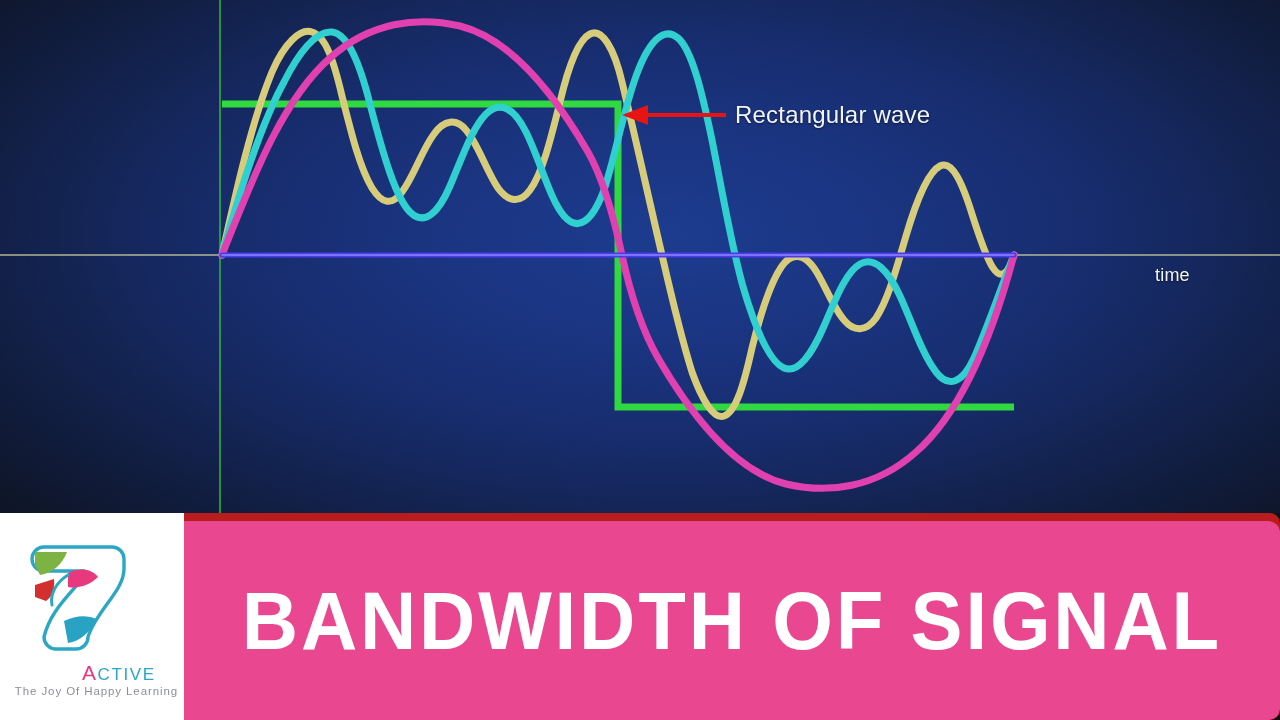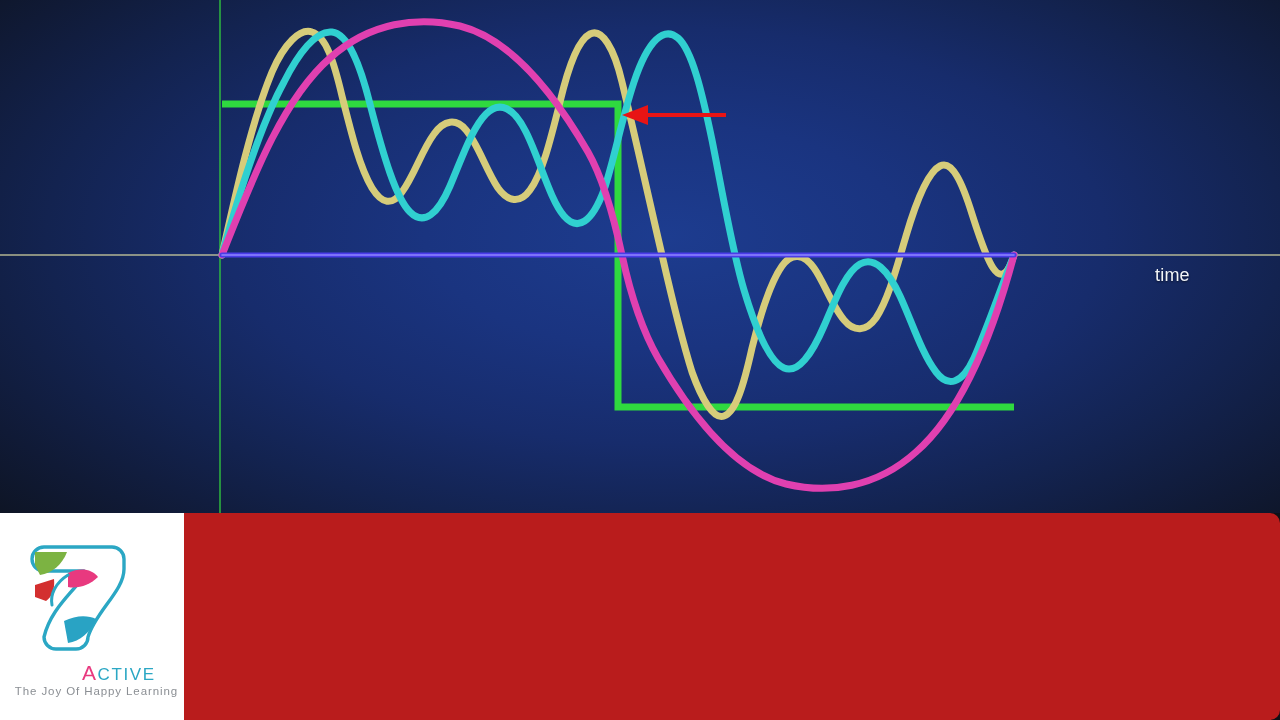--- a/index.html
+++ b/index.html
@@ -201,20 +201,21 @@
            C 828,494 876,488 916,452
            C 964,410 994,330 1014,255"></path>
 
       <line x1="222" y1="255" x2="1014" y2="255" stroke="#4a3ce8" stroke-width="5" stroke-linecap="round"></line>
       <line x1="222" y1="255" x2="1014" y2="255" stroke="#8f86ff" stroke-width="1.6" stroke-linecap="round"></line>
 
       <line x1="726" y1="115" x2="644" y2="115" stroke="#e81414" stroke-width="4"></line>
       <polygon points="622,115 648,105 648,125" fill="#e81414"></polygon>
     </svg>
 
+    <div class="anno-text" id="label-rect-wave">Rectangular wave</div>
 
     <div class="anno-text" id="label-time">time</div>
   </div>
 
   <div id="bottom-bar">
 
     <div id="logo-zone">
 
       <svg id="logo-mark" viewBox="0 0 112 118">
 
@@ -242,15 +243,18 @@
         <path d="M 42 82 C 54 76 66 76 74 80 C 68 94 58 102 46 104 Z" fill="#29a3c4"></path>
       </svg>
 
       <div id="logo-wordmark">
         <span class="a-glyph">A</span><span class="rest">CTIVE</span>
       </div>
 
       <div id="logo-tagline">The Joy Of Happy Learning</div>
     </div>
 
+    <div id="title-banner">
+      <div id="title-text">BANDWIDTH OF SIGNAL</div>
+    </div>
   </div>
 
 </div>
 
 </body></html>

